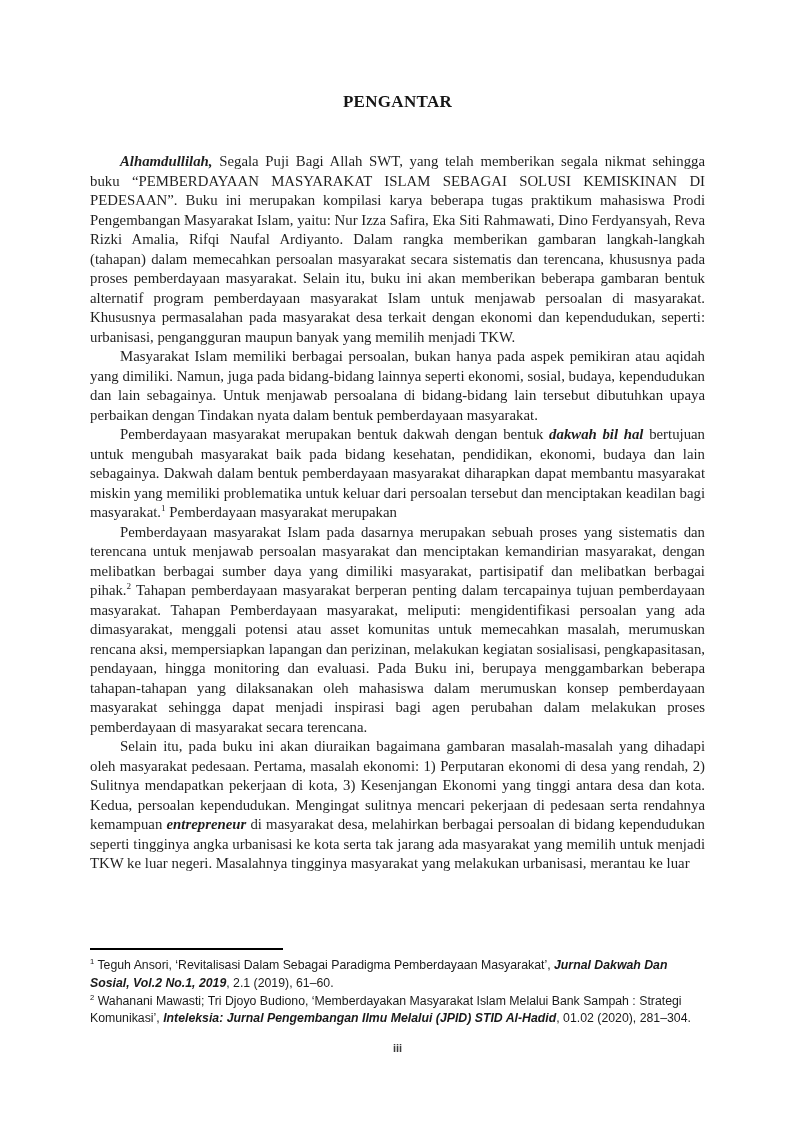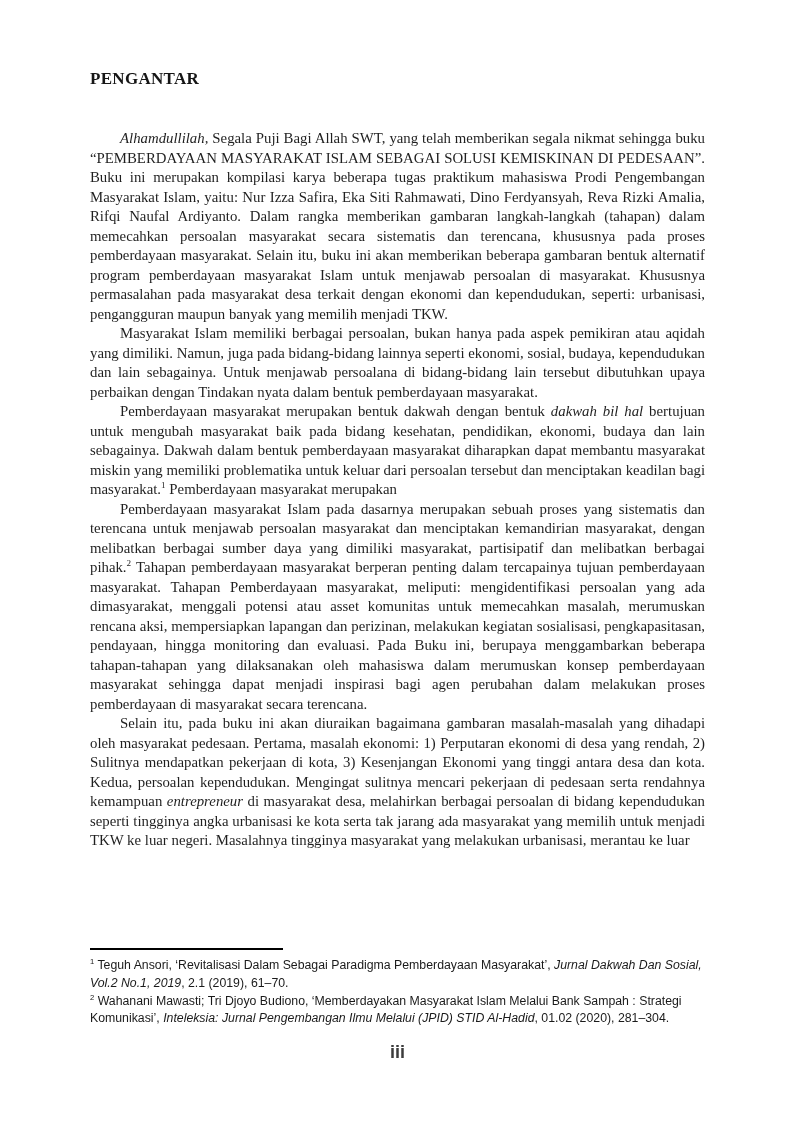--- a/index.html
+++ b/index.html
@@ -10,22 +10,22 @@
     color: #1f1f1f;
     overflow: hidden;
   }
   .page {
     position: absolute;
     left: 90px; top: 0;
     width: 615px; height: 1122px;
   }
   .doc-title {
     margin: 0;
-    padding-top: 69px;
-    text-align: left;
+    padding-top: 92px;
+    text-align: center;
     font-size: 17px;
     font-weight: bold;
     letter-spacing: 0.3px;
     color: #161616;
     font-family: "Liberation Serif", serif;
   }
   .body-text {
     margin-top: 40px;
     font-size: 14.8px;
     line-height: 19.5px;
@@ -33,21 +33,21 @@
   }
   .opening-line {
     margin: 0;
     font-style: italic;
     text-align: left;
   }
   .body-text p.para {
     margin: 0;
     text-indent: 30px;
   }
-  .body-text em, .footnotes em { font-style: italic; }
+  .body-text em, .footnotes em { font-style: italic; font-weight: bold; }
   sup.fn-ref {
     font-size: 0.62em;
     vertical-align: super;
     line-height: 0;
   }
   .footer-area {
     position: absolute;
     left: 0; top: 948px;
     width: 615px;
   }
@@ -62,21 +62,21 @@
     font-size: 12.3px;
     line-height: 17.8px;
     color: #1a1a1a;
     text-align: left;
   }
   .footnotes p { margin: 0; }
   .page-number {
     margin-top: 14px;
     text-align: center;
     font-family: "Liberation Sans", sans-serif;
-    font-size: 18px;
+    font-size: 11px;
     font-weight: 600;
     color: #3c3c3c;
   }
 </style>
 </head>
 <body>
 
 <div class="page">
 
   <h1 class="doc-title">PENGANTAR</h1>
@@ -87,19 +87,19 @@
         <p class="para"><span>Masyarakat Islam memiliki berbagai persoalan, bukan hanya pada aspek pemikiran atau aqidah yang dimiliki. Namun, juga pada bidang-bidang lainnya seperti ekonomi, sosial, budaya, kependudukan dan lain sebagainya. Untuk menjawab persoalana di bidang-bidang lain tersebut dibutuhkan upaya perbaikan dengan Tindakan nyata dalam bentuk pemberdayaan masyarakat.</span></p>
         <p class="para"><span>Pemberdayaan masyarakat merupakan bentuk dakwah dengan bentuk </span><em>dakwah bil hal</em><span> bertujuan untuk mengubah masyarakat baik pada bidang kesehatan, pendidikan, ekonomi, budaya dan lain sebagainya. Dakwah dalam bentuk pemberdayaan masyarakat diharapkan dapat membantu masyarakat miskin yang memiliki problematika untuk keluar dari persoalan tersebut dan menciptakan keadilan bagi masyarakat.</span><sup class="fn-ref">1</sup><span> Pemberdayaan masyarakat merupakan</span></p>
         <p class="para"><span>Pemberdayaan masyarakat Islam pada dasarnya merupakan sebuah proses yang sistematis dan terencana untuk menjawab persoalan masyarakat dan menciptakan kemandirian masyarakat, dengan melibatkan berbagai sumber daya yang dimiliki masyarakat, partisipatif dan melibatkan berbagai pihak.</span><sup class="fn-ref">2</sup><span> Tahapan pemberdayaan masyarakat berperan penting dalam tercapainya tujuan pemberdayaan masyarakat. Tahapan Pemberdayaan masyarakat, meliputi: mengidentifikasi persoalan yang ada dimasyarakat, menggali potensi atau asset komunitas untuk memecahkan masalah, merumuskan rencana aksi, mempersiapkan lapangan dan perizinan, melakukan kegiatan sosialisasi, pengkapasitasan, pendayaan, hingga monitoring dan evaluasi. Pada Buku ini, berupaya menggambarkan beberapa tahapan-tahapan yang dilaksanakan oleh mahasiswa dalam merumuskan konsep pemberdayaan masyarakat sehingga dapat menjadi inspirasi bagi agen perubahan dalam melakukan proses pemberdayaan di masyarakat secara terencana.</span></p>
         <p class="para"><span>Selain itu, pada buku ini akan diuraikan bagaimana gambaran masalah-masalah yang dihadapi oleh masyarakat pedesaan. Pertama, masalah ekonomi: 1) Perputaran ekonomi di desa yang rendah, 2) Sulitnya mendapatkan pekerjaan di kota, 3) Kesenjangan Ekonomi yang tinggi antara desa dan kota. Kedua, persoalan kependudukan. Mengingat sulitnya mencari pekerjaan di pedesaan serta rendahnya kemampuan </span><em>entrepreneur</em><span> di masyarakat desa, melahirkan berbagai persoalan di bidang kependudukan seperti tingginya angka urbanisasi ke kota serta tak jarang ada masyarakat yang memilih untuk menjadi TKW ke luar negeri. Masalahnya tingginya masyarakat yang melakukan urbanisasi, merantau ke luar</span></p>
       </div>
   </div>
 
   <div class="footer-area">
     <div class="fn-separator"></div>
     <div id="footnotes" class="footnotes">
-        <p class="fn"><sup class="fn-ref">1</sup><span> Teguh Ansori, ‘Revitalisasi Dalam Sebagai Paradigma Pemberdayaan Masyarakat’, </span><em>Jurnal Dakwah Dan Sosial, Vol.2 No.1, 2019</em><span>, 2.1 (2019), 61–70.</span></p>
+        <p class="fn"><sup class="fn-ref">1</sup><span> Teguh Ansori, ‘Revitalisasi Dalam Sebagai Paradigma Pemberdayaan Masyarakat’, </span><em>Jurnal Dakwah Dan Sosial, Vol.2 No.1, 2019</em><span>, 2.1 (2019), 61–60.</span></p>
         <p class="fn"><sup class="fn-ref">2</sup><span> Wahanani Mawasti; Tri Djoyo Budiono, ‘Memberdayakan Masyarakat Islam Melalui Bank Sampah : Strategi Komunikasi’, </span><em>Inteleksia: Jurnal Pengembangan Ilmu Melalui (JPID) STID Al-Hadid</em><span>, 01.02 (2020), 281–304.</span></p>
       </div>
     <div class="page-number">iii</div>
   </div>
 
 </div>
 
 </body></html>

